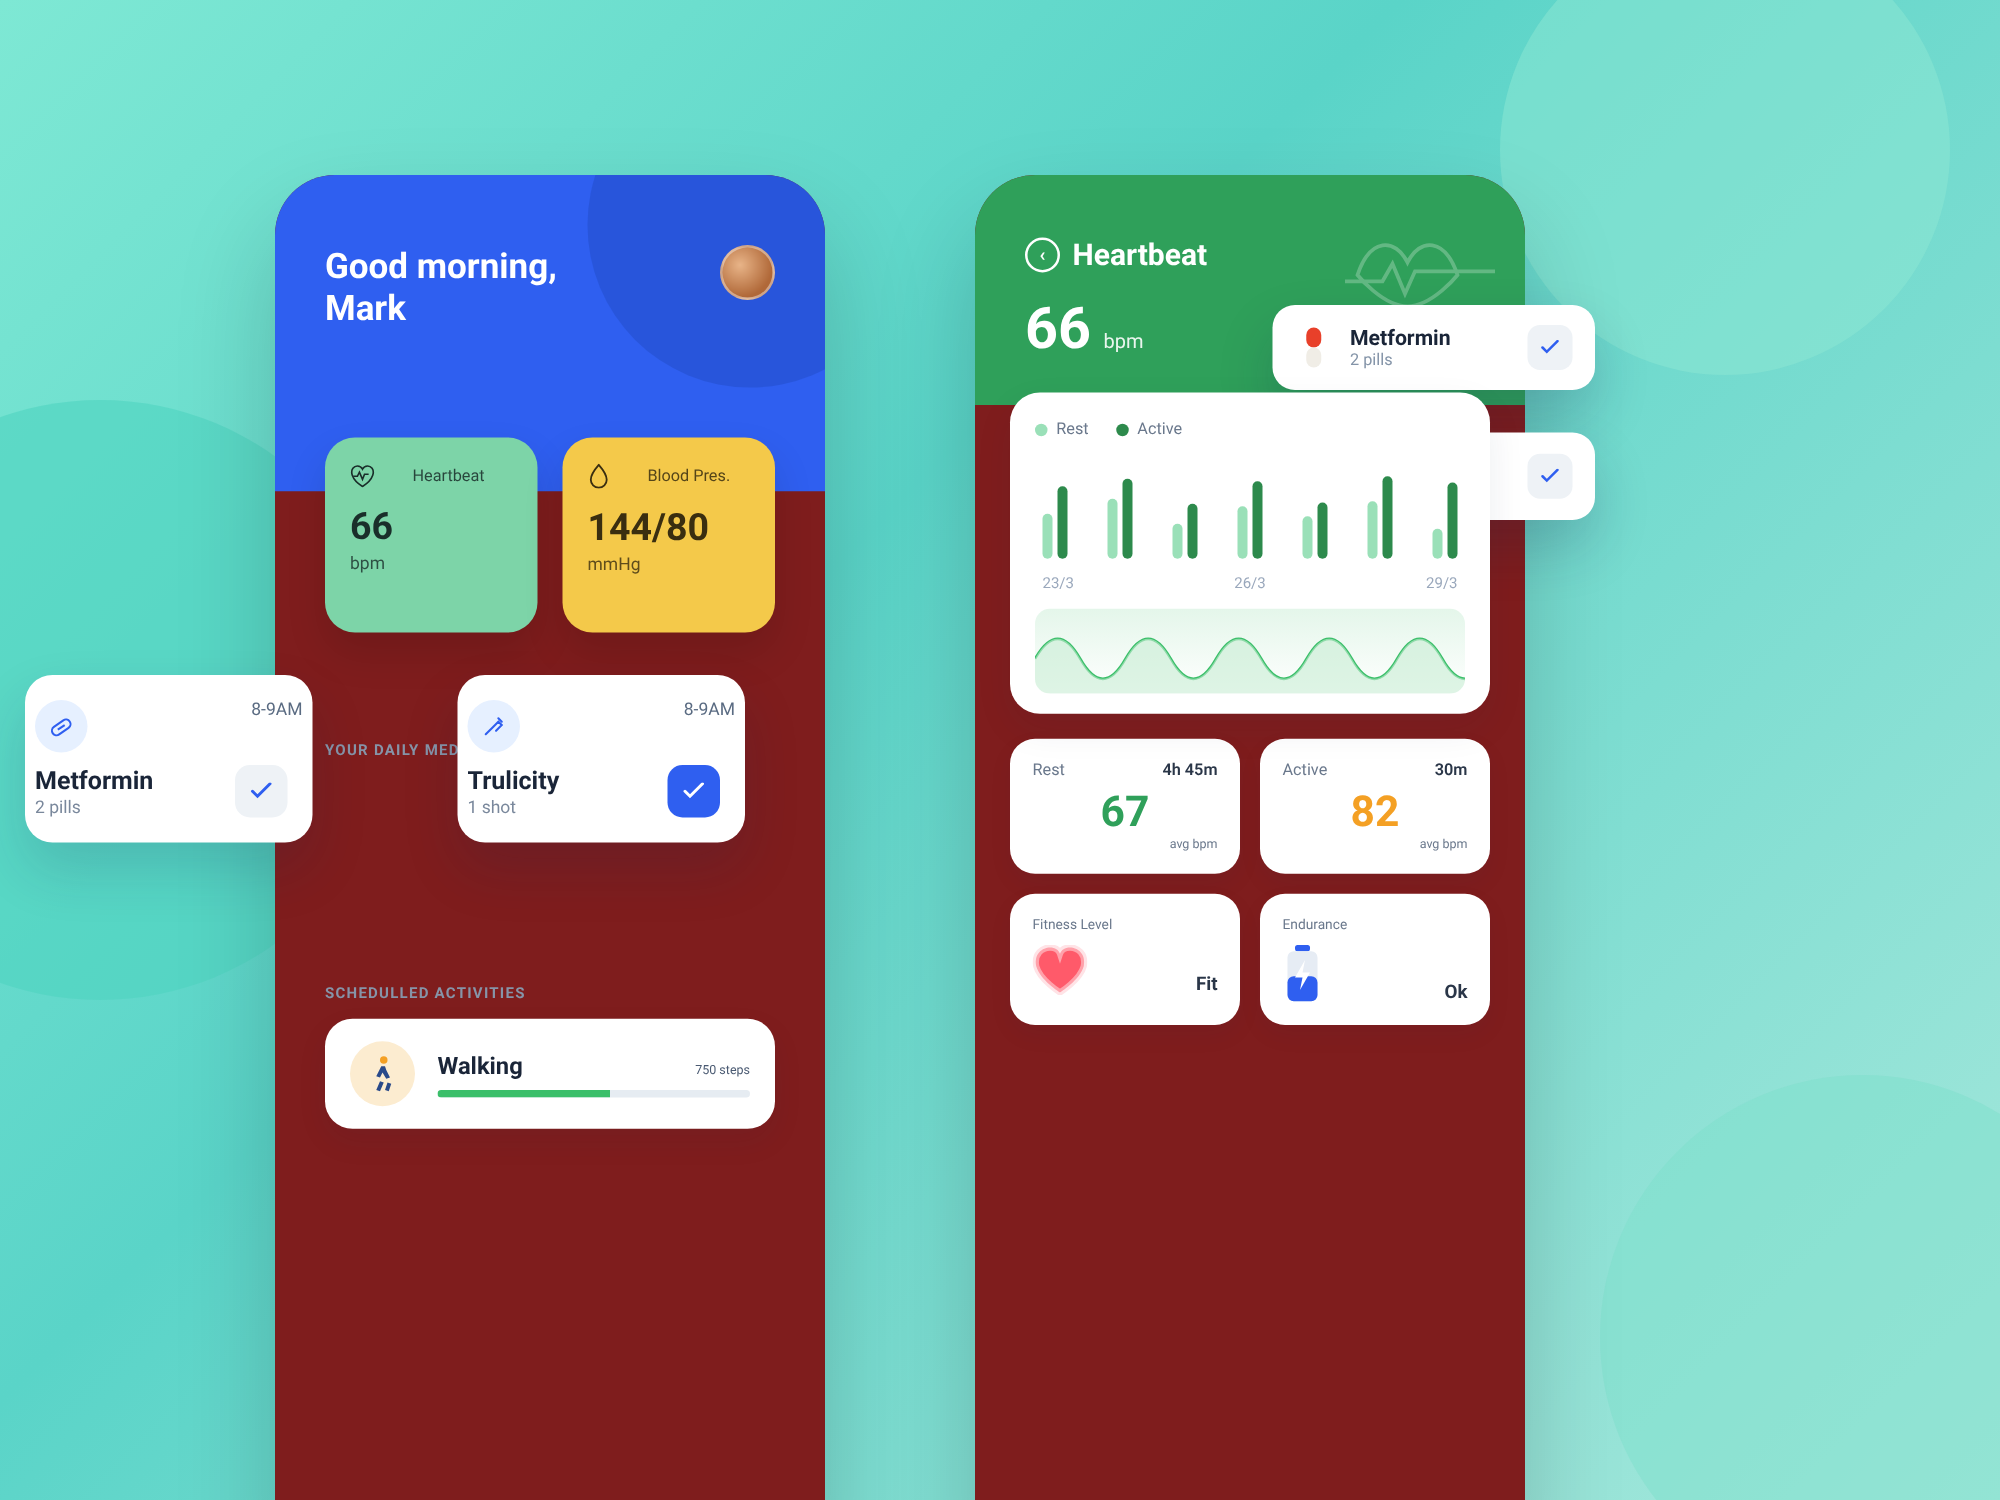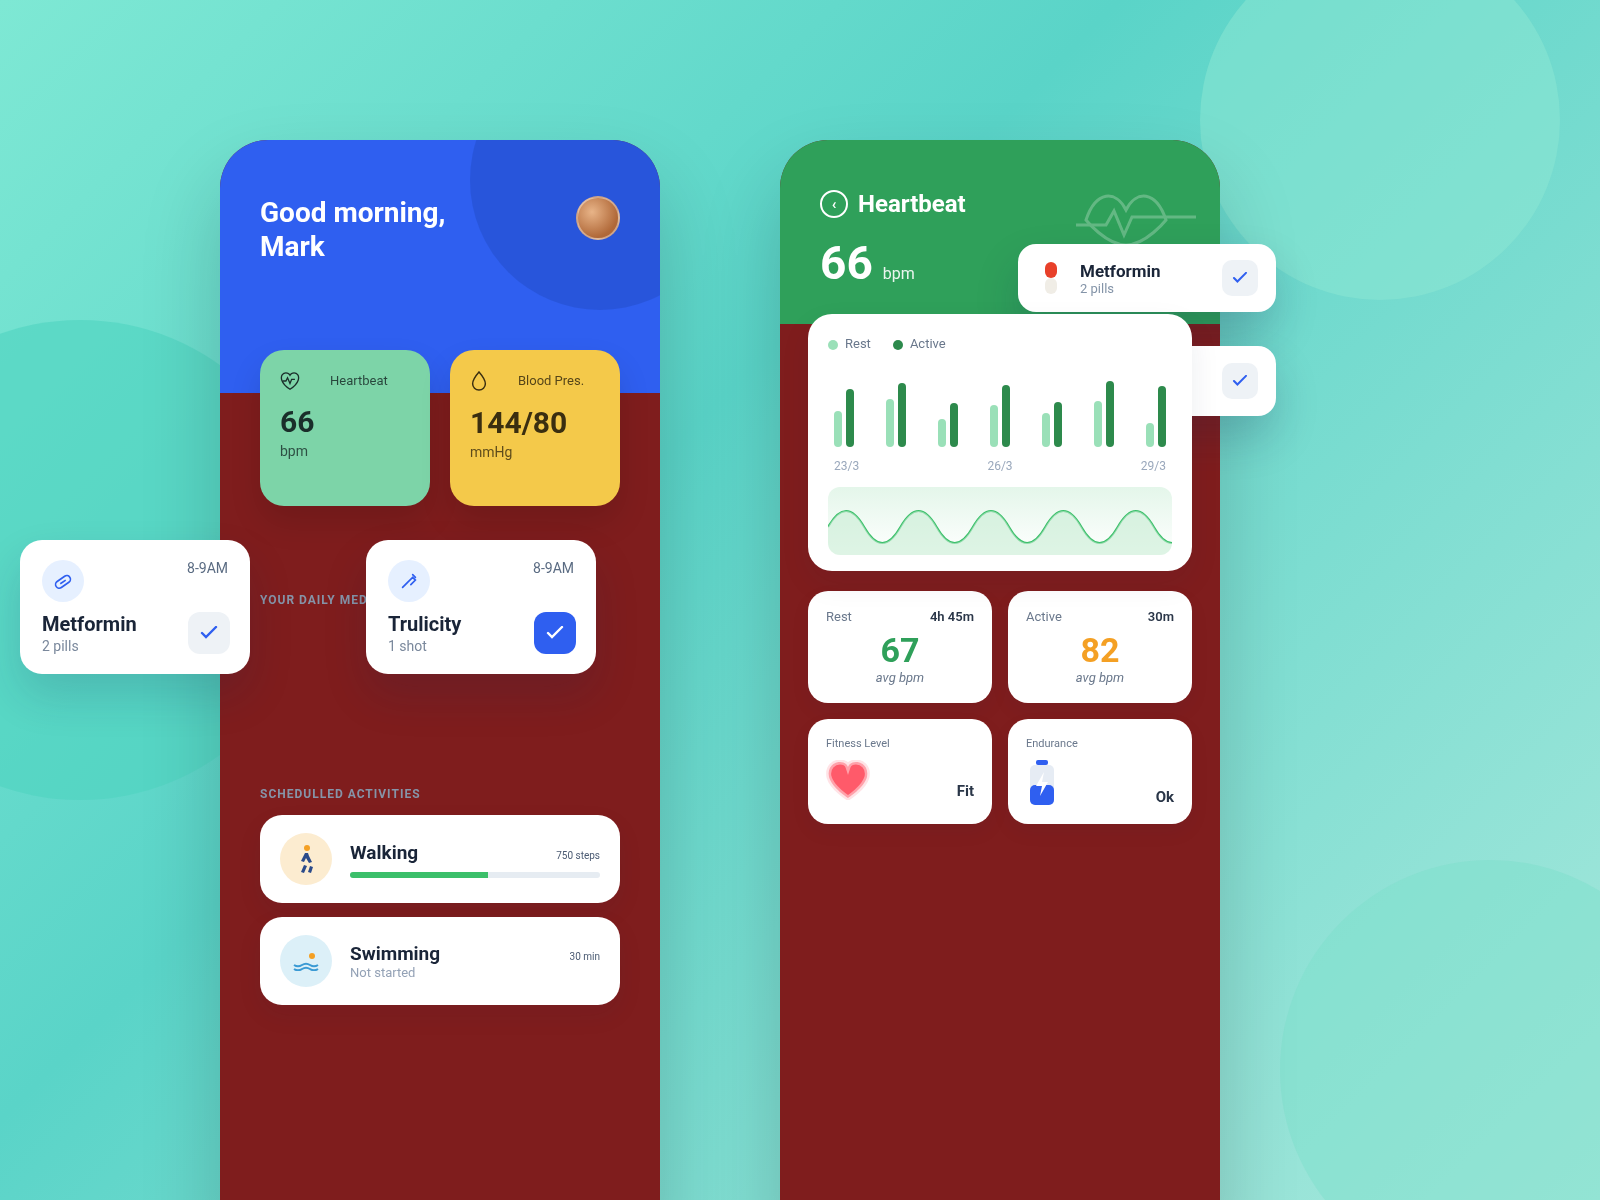--- a/index.html
+++ b/index.html
@@ -54,21 +54,21 @@
 .vital-unit { font-size: 14px; margin-top: 4px; opacity: .8; }
 
 .section-title {
   font-size: 12px; font-weight: 700; letter-spacing: 1px;
   color: #8694a8; padding: 0 40px;
 }
 .p1-meds { margin-top: 200px; }
 .med-floats { position: absolute; left: 100px; top: 540px; display:flex; gap:36px; }
 
 .med-card {
-  width: 230px; background: #fff; border-radius: 22px; padding: 20px 22px;
+  width: 230px; background: #fff; border-radius: 22px; padding: 20px 8px;
   box-shadow: 0 22px 44px rgba(20,40,80,.16);
   position: relative;
 }
 .med-card-1 { left: -80px; }
 .med-top { display:flex; justify-content:space-between; align-items:flex-start; }
 .med-icon-wrap { width:42px; height:42px; border-radius:50%; display:flex; align-items:center; justify-content:center; }
 .med-icon-pill { background: #e6f0ff; }
 .med-icon-syr { background: #e6f0ff; }
 .med-time { font-size: 14px; color:#5a6b82; }
 .med-name { font-size: 20px; font-weight: 700; color:#1a2538; margin-top: 10px; }
@@ -124,21 +124,21 @@
 .bar-a { background:#2d8a4c; }
 .dates { display:flex; justify-content:space-between; font-size:12px; color:#9aa8bc; padding:12px 6px 0; }
 .wave-strip { margin-top:14px; height:68px; background:linear-gradient(#e4f6ea,#fff); border-radius:12px; position:relative; overflow:hidden; }
 
 .p2-grid { display:grid; grid-template-columns:1fr 1fr; gap:16px; padding: 20px 28px 0; }
 .stat-card { background:#fff; border-radius:20px; padding:18px; box-shadow:0 8px 20px rgba(20,40,80,.06); }
 .stat-top { display:flex; justify-content:space-between; font-size:13px; color:#6a788c; }
 .stat-val { font-size:34px; font-weight:700; text-align:center; margin-top:6px; }
 .stat-val.green { color:#2fa05a; }
 .stat-val.orange { color:#f4a024; }
-.stat-sub { text-align:center; font-size:13px; color:#6a788c;font-style:italic; }
+.stat-sub { text-align:right; font-size:10px; color:#6a788c; }
 .fl-label { font-size:11px; color:#6a788c; }
 .fl-body { display:flex; align-items:flex-end; justify-content:space-between; margin-top:10px; }
 .fl-result { font-size:15px; font-weight:700; color:#2a3648; }
 
 .home-ind { position:absolute; bottom:14px; left:50%; transform:translateX(-50%); width:140px; height:5px; background:#cdd6e0; border-radius:3px; }
 
 
 .float-med {
   position:absolute; width:258px; background:#fff; border-radius:18px;
   box-shadow: 0 22px 44px rgba(20,40,80,.2); padding:16px 18px;
@@ -216,36 +216,20 @@
         <div style="display:flex;justify-content:space-between;align-items:baseline">
           <span class="act-name">Walking</span>
           <span class="act-metric">750 steps</span>
         </div>
         <div class="progress">
               <div class="progress-bar" id="walk-pb" style="width: 55%;"></div>
             </div>
       </div>
     </div>
 
-    <div class="act-card">
-      <div class="act-icon act-icon-swim">
-        <svg width="28" height="20" viewBox="0 0 28 20">
-              <circle cx="20" cy="5" r="3" fill="#f4a024"></circle>
-              <path d="M2 14c3 2 5 2 8 0s5-2 8 0 5 2 8 0" fill="none" stroke="#3a9ad4" stroke-width="2"></path>
-              <path d="M2 18c3 2 5 2 8 0s5-2 8 0 5 2 8 0" fill="none" stroke="#3a9ad4" stroke-width="2"></path>
-            </svg>
-      </div>
-      <div class="act-body">
-        <div style="display:flex;justify-content:space-between;align-items:baseline">
-          <span class="act-name">Swimming</span>
-          <span class="act-metric">30 min</span>
-        </div>
-        <div class="act-sub">Not started</div>
-      </div>
-    </div>
   </div>
 
   <div class="home-ind"></div>
 </div>
 
 <div class="med-floats">
   <div class="med-card med-card-1">
     <div class="med-top">
       <div class="med-icon-wrap med-icon-pill">
         <svg width="22" height="22" viewBox="0 0 24 24">

